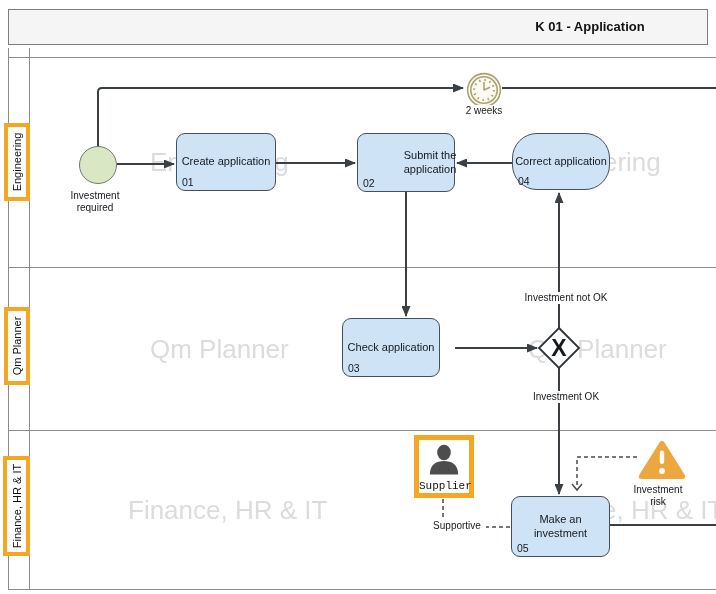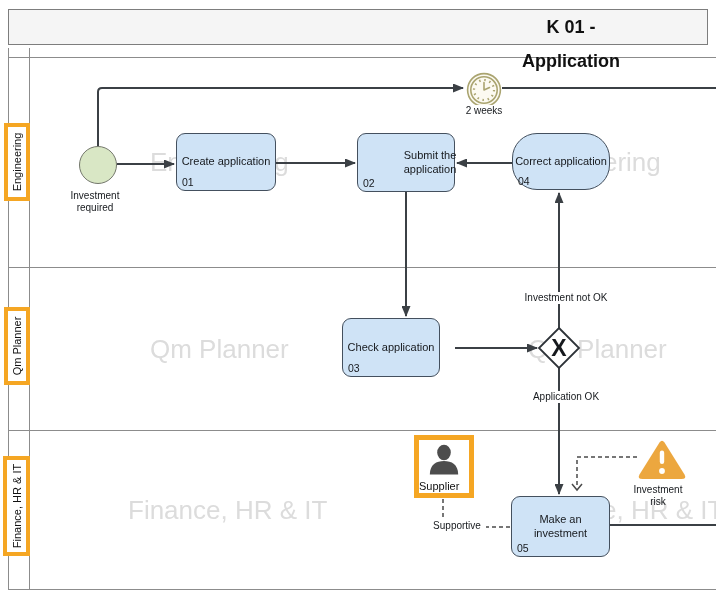--- a/index.html
+++ b/index.html
@@ -3,22 +3,22 @@
 <meta charset="utf-8">
 <style>
   html,body { margin:0; padding:0; background:#fff; }
   .stage { position:relative; width:716px; height:594px; background:#fff;
            font-family:"Liberation Sans", sans-serif; overflow:hidden; }
   svg.abs { position:absolute; }
 
   
   .header-band { position:absolute; left:8px; top:9px; width:700px; height:36px;
                  background:#f5f5f5; border:1px solid #7d7d7d; box-sizing:border-box; z-index:3; }
-  .header-title { position:absolute; left:487px; top:0; width:150px; height:34px;
-                  line-height:34px; text-align:center; font-weight:bold; font-size:18px; color:#111; }
+  .header-title { position:absolute; left:506px; top:0; width:150px; height:34px;
+                  line-height:34px; text-align:center; font-weight:bold; font-size:13px; color:#111; }
 
   
   .wm { position:absolute; font-size:26px; color:#dcdcdc; white-space:nowrap; z-index:1; line-height:28px; }
 
   
   .lane-box { position:absolute; background:#fff; border:4px solid #f5a623;
               box-sizing:border-box; z-index:4; }
   .lane-box .rot { position:absolute; left:50%; top:50%;
                    transform:translate(-50%,-50%) rotate(-90deg);
                    white-space:nowrap; font-size:11px; color:#111; }
@@ -36,22 +36,22 @@
                  box-sizing:border-box; z-index:3; }
 
   
   .lbl { position:absolute; font-size:10px; color:#16191d; text-align:center;
          line-height:1.2; z-index:4; }
   .lbl.bgw { background:#fff; }
 
   
   .supplier-box { position:absolute; left:414px; top:435px; width:60px; height:63px;
                   background:#fff; border:5px solid #f5a623; box-sizing:border-box; z-index:4; }
-  .supplier-box .slabel { position:absolute; left:0; bottom:1px; width:100%; 
-                          font-size:11px; color:#111; }
+  .supplier-box .slabel { position:absolute; left:0; bottom:1px; width:100%; text-align:center;
+                          font-size:11px; color:#111;font-family:Liberation Mono, monospace; }
 </style>
 </head>
 <body>
 
 <div class="stage">
 
   <svg class="abs" width="716" height="594" style="left:0;top:0;z-index:2;" shape-rendering="crispEdges">
     <g stroke="#8c8c8c" stroke-width="1">
       <line x1="8" y1="57" x2="716" y2="57"></line>
       <line x1="8" y1="267" x2="716" y2="267"></line>
@@ -139,21 +139,21 @@
   <div class="task" style="left:512px;top:133px;width:98px;height:57px;border-radius:25px;">
     <span class="tlabel">Correct application</span>
     <span class="tnum">04</span>
   </div>
   <div class="task" style="left:511px;top:496px;width:99px;height:61px;">
     <span class="tlabel narrow">Make an investment</span>
     <span class="tnum">05</span>
   </div>
 
   <div class="lbl bgw" style="left:516px;top:292px;width:100px;">Investment not OK</div>
-  <div class="lbl bgw" style="left:516px;top:391px;width:100px;">Application OK</div>
+  <div class="lbl bgw" style="left:516px;top:391px;width:100px;">Investment OK</div>
   <div class="lbl bgw" style="left:428px;top:520px;width:58px;">Supportive</div>
 
   <div class="supplier-box">
     <svg width="34" height="31" viewBox="0 0 36 32" style="position:absolute;left:8px;top:4px;">
       <ellipse cx="18" cy="8.5" rx="7.2" ry="8.2" fill="#4d4d4d"></ellipse>
       <path d="M3,32 C3,21 10,17.5 18,17.5 C26,17.5 33,21 33,32 Z" fill="#4d4d4d"></path>
     </svg>
     <span class="slabel">Supplier</span>
   </div>
 

